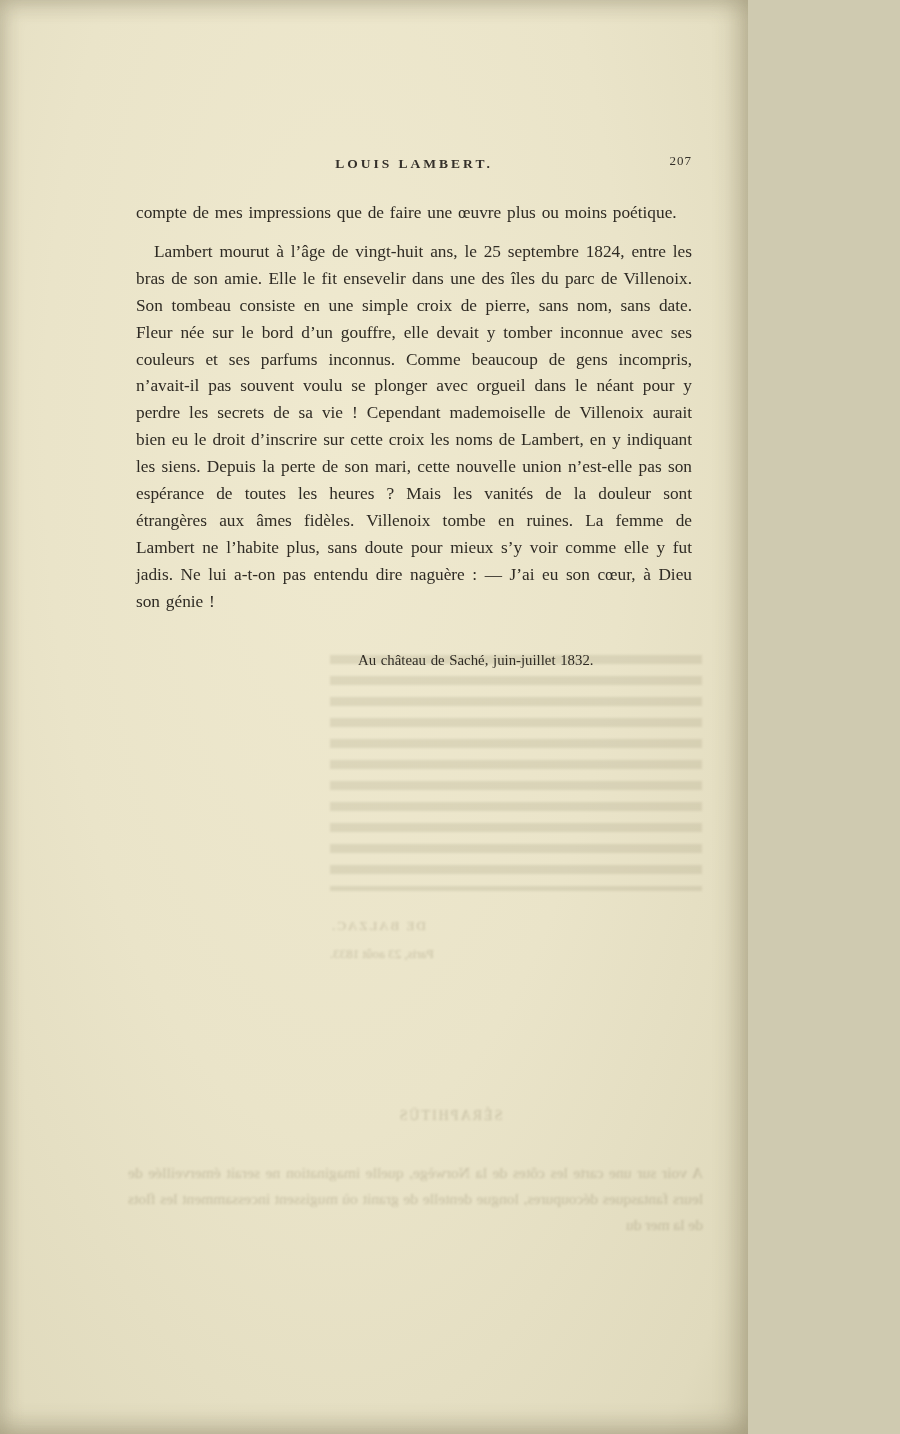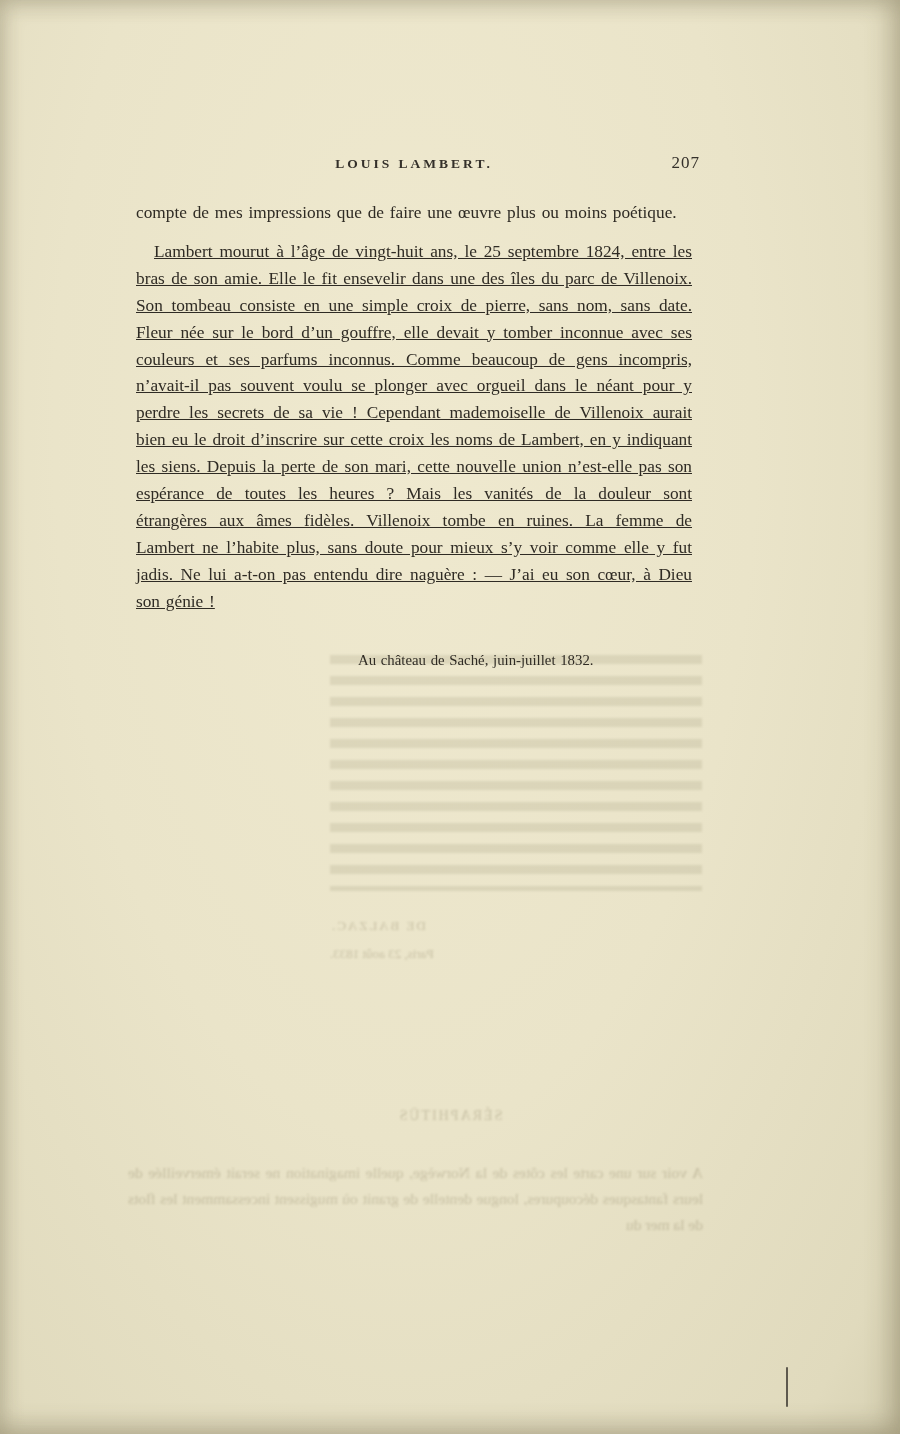--- a/index.html
+++ b/index.html
@@ -2,21 +2,21 @@
 <html><head>
 <meta charset="utf-8">
 <style>
   html, body {
     margin: 0;
     padding: 0;
     background: #cfcab0;
   }
   .page {
     position: relative;
-    width: 900px;
+    width: 748px;
     height: 1434px;
     overflow: hidden;
     background:
       radial-gradient(ellipse at 45% 30%, #efe9cf 0%, #eae4c9 50%, #e0dabd 90%, #d6d0b2 100%);
     box-shadow:
       inset -14px 0 22px rgba(95, 85, 55, 0.22),
       inset 0 -12px 20px rgba(95, 85, 55, 0.18),
       inset 8px 8px 18px rgba(95, 85, 55, 0.14);
     font-family: "Liberation Serif", "DejaVu Serif", serif;
     color: #2f2b24;
@@ -33,23 +33,23 @@
   .running-title {
     display: block;
     text-align: center;
     font-size: 13.5px;
     font-weight: bold;
     letter-spacing: 3px;
     color: #34302a;
   }
   .page-number {
     position: absolute;
-    right: 4px;
+    right: 12px;
     top: -3px;
-    font-size: 17px;
+    font-size: 13px;
     letter-spacing: 1px;
     color: #34302a;
   }
 
   
   .text-block {
     position: absolute;
     left: 124px;
     top: 188px;
     width: 580px;
@@ -57,21 +57,20 @@
   .text-block p {
     margin: 12px;
     font-size: 17.3px;
     line-height: 26.9px;
     text-align: justify;
     word-spacing: 1.5px;
     color: #2f2b24;
   }
   .p-indent {
     text-indent: 18px;
-    text-decoration: underline;
   }
   .colophon {
     margin-top: 34px !important;
     text-align: center;
     text-indent: 0 !important;
     padding-left: 222px;
     font-size: 14.8px !important;
     line-height: 20px !important;
     word-spacing: 1px !important;
   }

